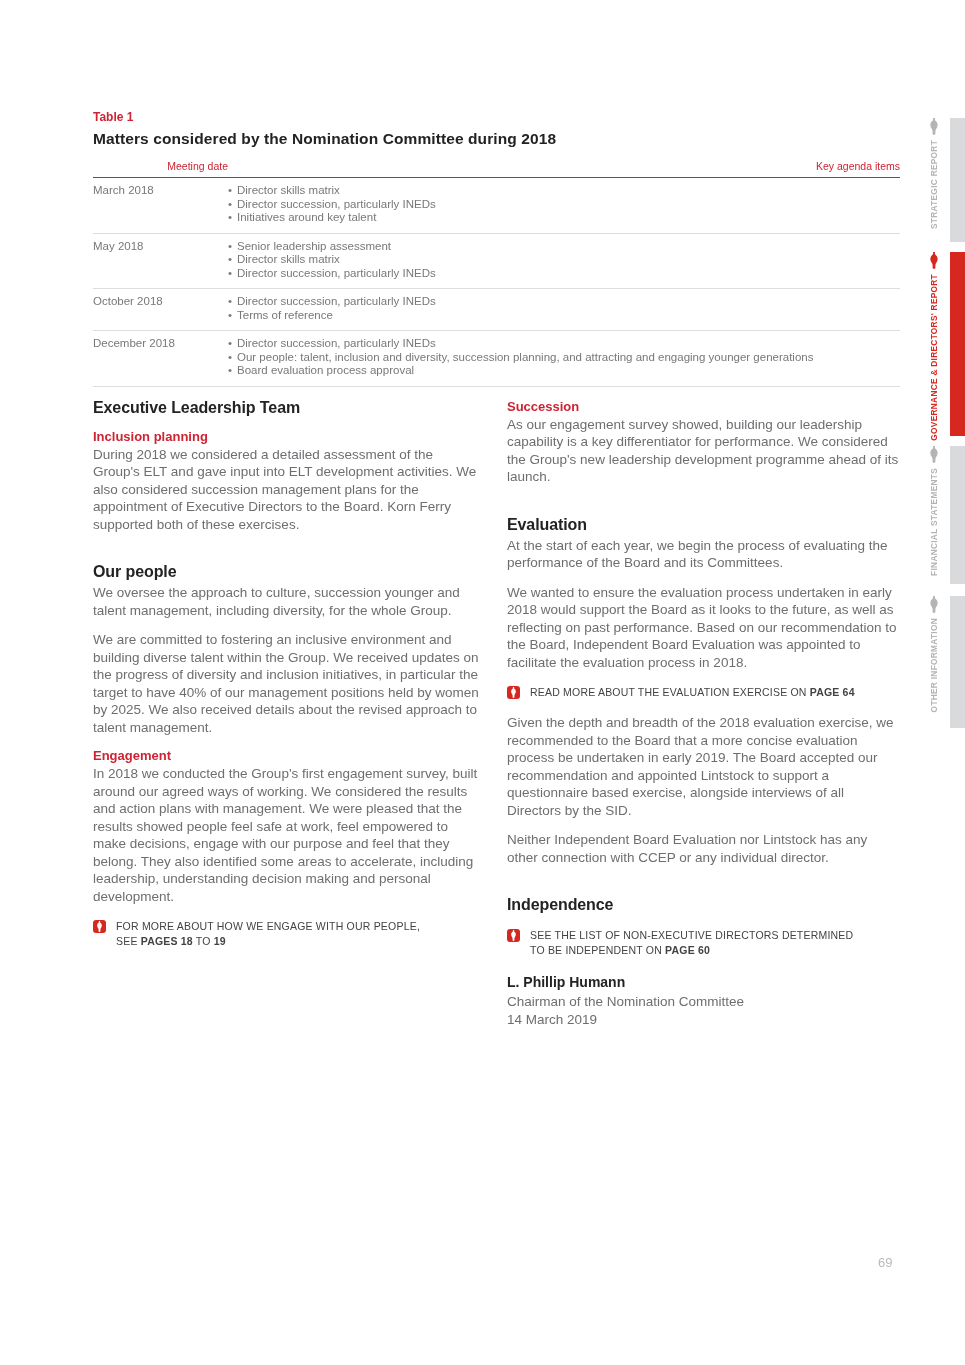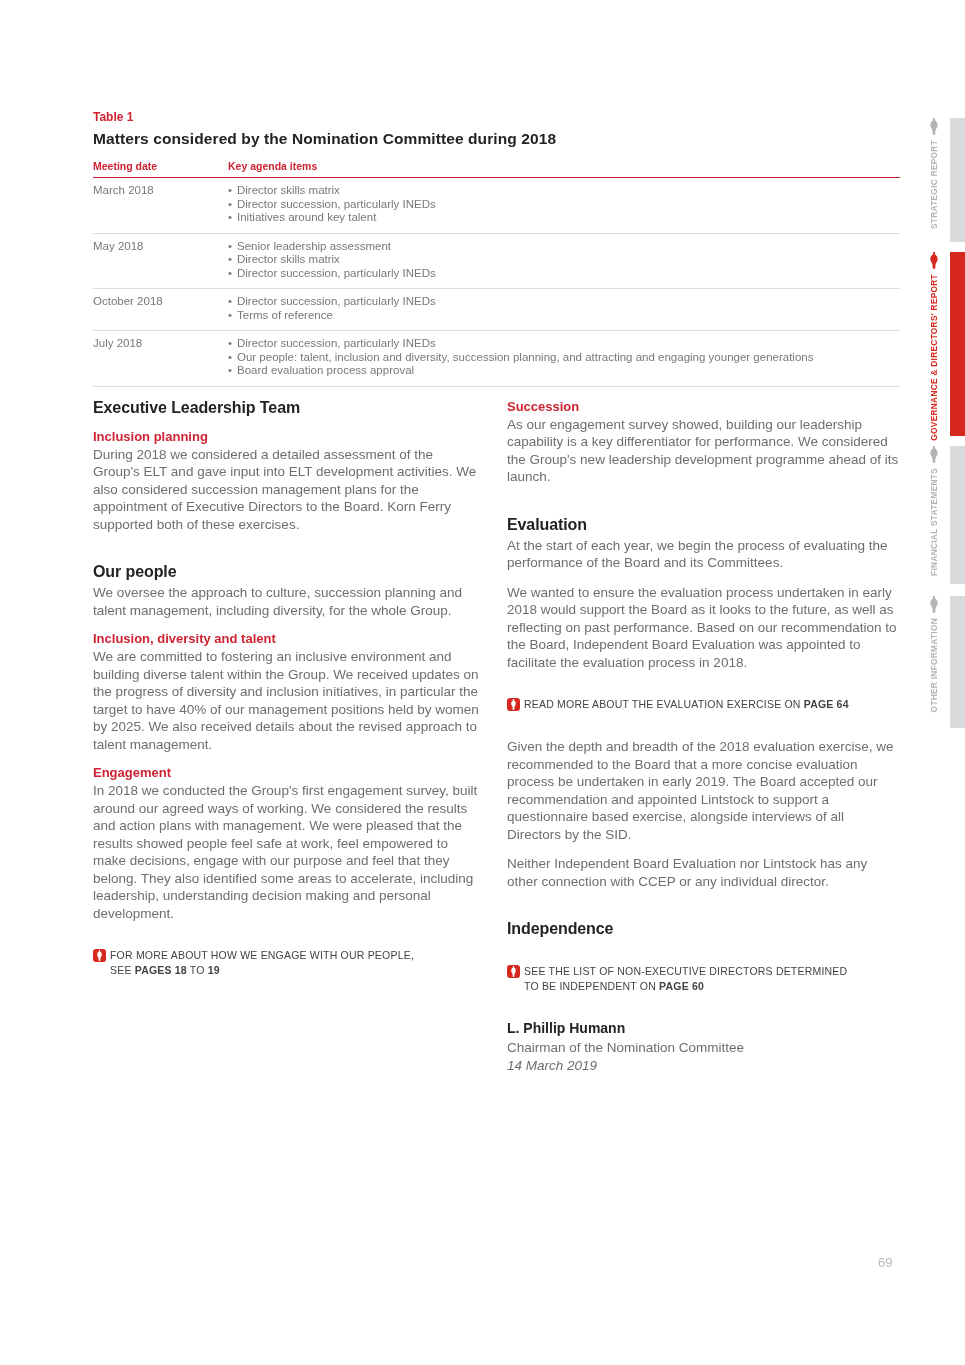--- a/index.html
+++ b/index.html
@@ -9,45 +9,45 @@
   *{box-sizing:border-box}
   html,body{margin:0;padding:0;background:#fff}
   .page{position:relative;width:965px;height:1283px;background:#fff;overflow:hidden;
         font-family:"Liberation Sans","DejaVu Sans",sans-serif;}
   .content{position:absolute;left:93px;top:110px;width:807px}
 
   
   .table-label{color:var(--red);font-size:12px;font-weight:bold;margin:0 0 6px}
   .table-title{font-size:15.5px;font-weight:bold;color:var(--heading);margin:0 0 12px;letter-spacing:.1px}
   table.agenda{width:100%;border-collapse:collapse}
-  table.agenda th{text-align:left;font-size:10.5px;font-weight:bold;color:var(--red);
+  table.agenda th{text-align:right;font-size:10.5px;font-weight:normal;color:var(--red);
     padding:0 0 5px;border-bottom:1px solid var(--red)}
   th.col-date{width:135px}
   table.agenda td{vertical-align:top;padding:6px 0 8px;border-bottom:1px solid var(--rule);
     font-size:11.5px;color:var(--tablebody);line-height:12.5px}
   ul.agenda-list{margin:0;padding:0;list-style:none}
   ul.agenda-list li{margin:0 0 1px;padding-left:9px;position:relative}
   ul.agenda-list li::before{content:"•";position:absolute;left:0;top:0}
 
   
   .columns{display:flex;gap:27px;margin-top:12px}
   .col{width:387px}
   .col-right{width:393px}
   .col > :first-child{margin-top:0 !important}
   h2.section-heading{font-size:16px;font-weight:bold;color:var(--heading);margin:30px 0 3px;letter-spacing:-.1px}
   h3.sub-heading{font-size:13px;font-weight:bold;color:var(--red);margin:12px 0 2px}
   p.body{font-size:13.5px;line-height:17.5px;color:var(--body);margin:0 0 12px}
-  .callout{display:flex;gap:4px;margin:26px 0;align-items:flex-start}
+  .callout{display:flex;gap:10px;margin:14px 0;align-items:flex-start}
   .callout-icon{flex:0 0 13px;height:13px;border-radius:3px;background:var(--red-bright);
     display:flex;align-items:center;justify-content:center;margin-top:1px}
   .callout-text{font-size:10.5px;line-height:15px;color:#434244;letter-spacing:.2px}
   .callout-text b{font-weight:bold}
   .sig-name{font-size:14px;font-weight:bold;color:var(--heading);margin:16px 0 3px}
   .sig-role{font-size:13.5px;line-height:17.5px;color:var(--body);margin:0}
-  .sig-date{font-size:13.5px;line-height:17.5px;color:var(--body);margin:0;font-style:italic}
+  .sig-date{font-size:13.5px;line-height:17.5px;color:var(--body);margin:0;}
 
   
   .sb-tab{position:absolute;right:0;width:15px;background:var(--graytab)}
   .sb-tab.active{background:var(--red-bright)}
   .sb-item{position:absolute;right:24px;width:14px;display:flex;flex-direction:column;
     align-items:center;color:var(--muted)}
   .sb-item.active{color:var(--red-bright)}
   .sb-label{writing-mode:vertical-rl;transform:rotate(180deg);font-size:8.3px;font-weight:bold;
     letter-spacing:.3px;white-space:nowrap;margin-top:5px}
   .sb-bottle{flex:0 0 auto}
@@ -96,41 +96,40 @@
             <tr>
               <td class="cell-date">October 2018</td>
               <td class="cell-items">
                 <ul class="agenda-list">
                   <li>Director succession, particularly INEDs</li>
                   <li>Terms of reference</li>
                 </ul>
               </td>
             </tr>
             <tr>
-              <td class="cell-date">July 2018</td>
+              <td class="cell-date">December 2018</td>
               <td class="cell-items">
                 <ul class="agenda-list">
                   <li>Director succession, particularly INEDs</li>
                   <li>Our people: talent, inclusion and diversity, succession planning, and attracting and engaging younger generations</li>
                   <li>Board evaluation process approval</li>
                 </ul>
               </td>
             </tr>
           </tbody>
       </table>
     </section>
 
     <div class="columns">
       <div class="col col-left" id="col-left">
           <h2 class="section-heading">Executive Leadership Team</h2>
           <h3 class="sub-heading">Inclusion planning</h3>
           <p class="body">During 2018 we considered a detailed assessment of the Group's ELT and gave input into ELT development activities. We also considered succession management plans for the appointment of Executive Directors to the Board. Korn Ferry supported both of these exercises.</p>
           <h2 class="section-heading">Our people</h2>
-          <p class="body">We oversee the approach to culture, succession planning and talent management, including diversity, for the whole Group.</p>
-          <h3 class="sub-heading">Inclusion, diversity and talent</h3>
+          <p class="body">We oversee the approach to culture, succession younger and talent management, including diversity, for the whole Group.</p>
           <p class="body">We are committed to fostering an inclusive environment and building diverse talent within the Group. We received updates on the progress of diversity and inclusion initiatives, in particular the target to have 40% of our management positions held by women by 2025. We also received details about the revised approach to talent management.</p>
           <h3 class="sub-heading">Engagement</h3>
           <p class="body">In 2018 we conducted the Group's first engagement survey, built around our agreed ways of working. We considered the results and action plans with management. We were pleased that the results showed people feel safe at work, feel empowered to make decisions, engage with our purpose and feel that they belong. They also identified some areas to accelerate, including leadership, understanding decision making and personal development.</p>
           <div class="callout">
             <span class="callout-icon">
               <svg width="5" height="11" viewBox="0 0 10 22">
                 <path fill="#ffffff" d="M3.8 0h2.4v3c2.1 1.3 3.5 3.6 3.5 6.1 0 1.8-.7 3.4-1.7 4.7-.8 1-1.2 2.2-1.2 3.5v3.2c0 .8-.8 1.5-1.8 1.5s-1.8-.7-1.8-1.5v-3.2c0-1.3-.4-2.5-1.2-3.5C1 12.5.3 10.9.3 9.1.3 6.6 1.7 4.3 3.8 3z"></path>
               </svg>
             </span>
             <span class="callout-text"><span>FOR MORE ABOUT HOW WE ENGAGE WITH OUR PEOPLE,</span><br><span>SEE </span><b>PAGES 18</b><span> TO </span><b>19</b></span>

